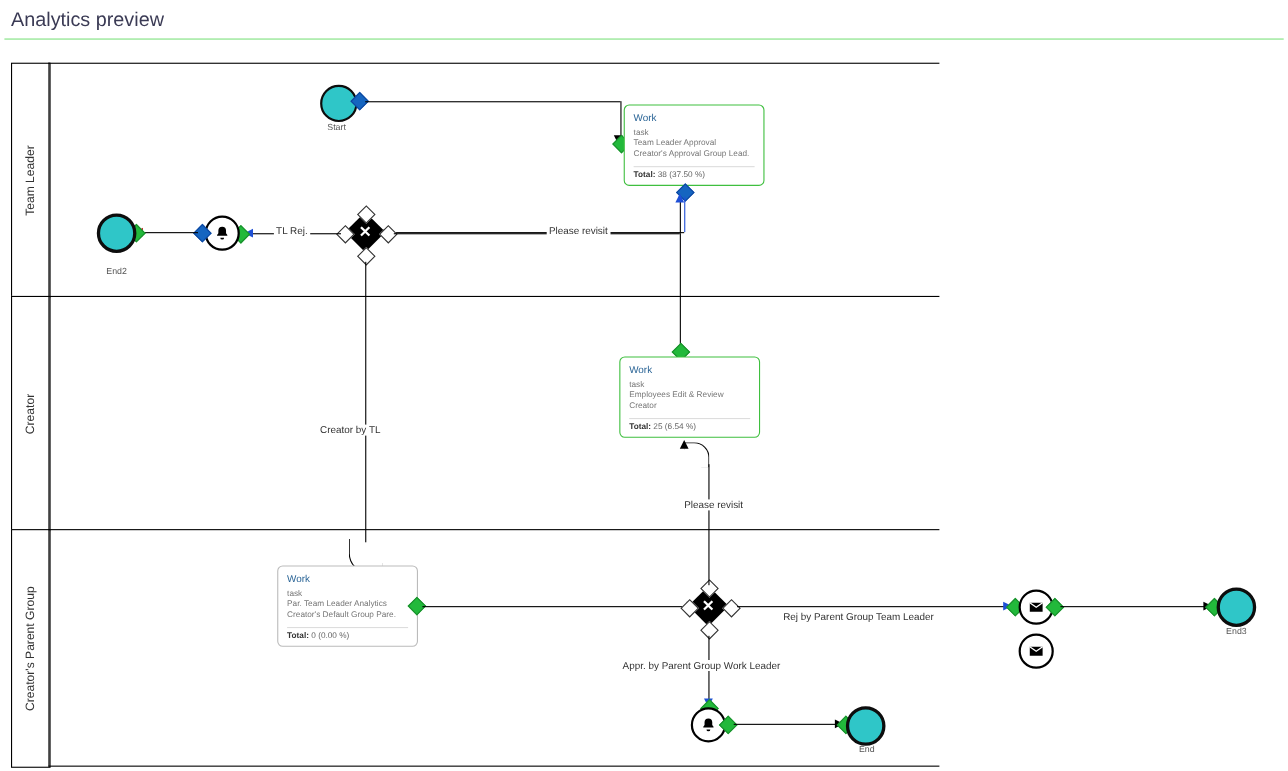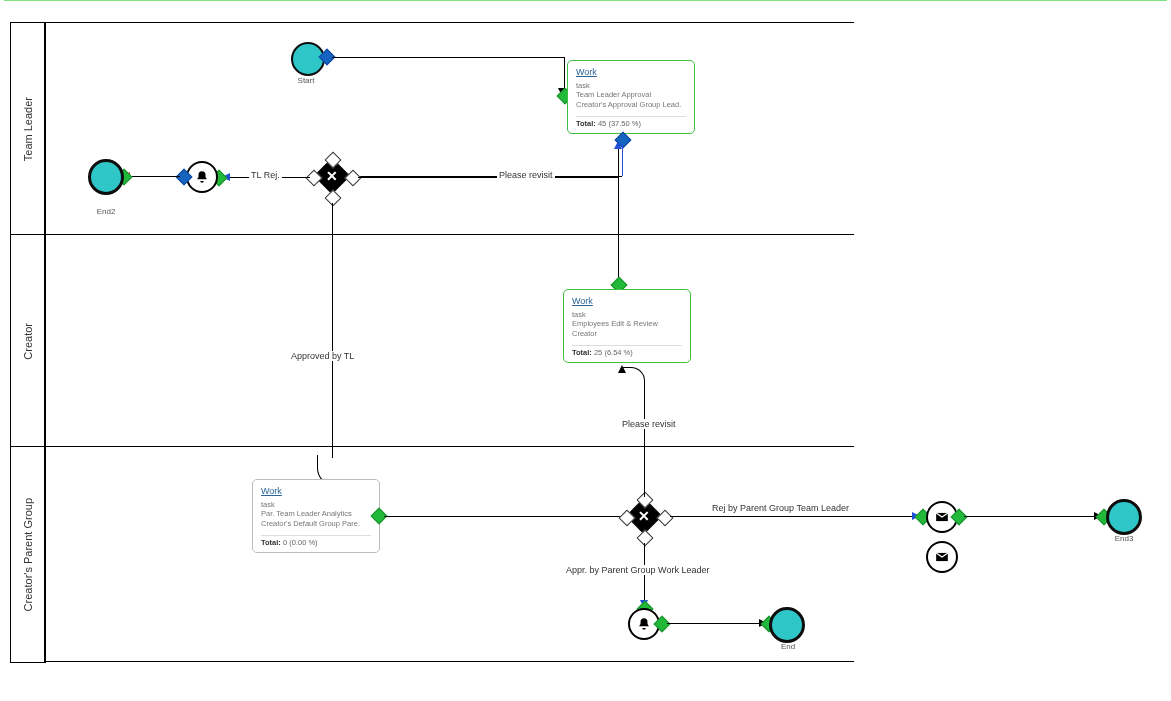--- a/index.html
+++ b/index.html
@@ -18,21 +18,21 @@
 .node-label{position:absolute;font-size:8px;color:#555;text-align:center;width:40px}
 .gateway{position:absolute;width:26px;height:26px;background:#000;transform:rotate(45deg);display:flex;align-items:center;justify-content:center}
 .gateway span{transform:rotate(-45deg);color:#fff;font-weight:bold;font-size:14px}
 .diamond{position:absolute;width:10px;height:10px;transform:rotate(45deg);border:1px solid #333}
 .diamond.green{background:#22b93b;border-color:#1a8f2d}
 .diamond.blue{background:#1565c0;border-color:#0d47a1}
 .diamond.white{background:#fff}
 .task-card{position:absolute;width:110px;border-radius:5px;padding:6px 8px 4px;font-size:8px;line-height:1.3}
 .task-card.green{border:1px solid #3fbf3f;background:#fff}
 .task-card.gray{border:1px solid #bbb;background:#fff}
-.task-card .t-title{color:#2a6496;text-decoration:underline;font-size:9px;margin-bottom:2px}
+.task-card .t-title{color:#2a6496;font-size:9px;margin-bottom:2px}
 .task-card .t-sub{color:#777;font-size:7.5px}
 .task-card .t-sep{border-top:1px solid #ddd;margin:6px 0 2px}
 .task-card .t-total{font-size:7.5px;color:#666}
 .task-card .t-total b{color:#333}
 .bell-circle,.mail-circle{position:absolute;width:28px;height:28px;border:2px solid #000;border-radius:50%;background:#fff;display:flex;align-items:center;justify-content:center}
 .bell-circle svg,.mail-circle svg{width:14px;height:14px;fill:#000}
 
 .h-arrow,.v-arrow{position:absolute;background:#000}
 .h-arrow{height:1px}
 .v-arrow{width:1px}
@@ -43,20 +43,21 @@
 .arrow-head.down{border-left:4px solid transparent;border-right:4px solid transparent;border-top:8px solid #000}
 .arrow-head.down.blue{border-top-color:#1e4fd6}
 .arrow-head.up.blue{border-bottom-color:#1e4fd6}
 .arrow-head.left.red{border-right-color:#c62828}
 .edge-label{position:absolute;font-size:9px;color:#333;background:#fff;padding:0 2px;white-space:nowrap}
 </style>
 </head>
 <body>
 
 <div class="page">
+  <div class="title-bar">Analytics preview</div>
   <div class="hr-line"></div>
   <div class="canvas">
 
     <div class="lane-header" style="top:15px;height:212px">
         <span>Team Leader</span>
       </div>
     <div class="lane-header" style="top:227px;height:212px">
         <span>Creator</span>
       </div>
     <div class="lane-header" style="top:439px;height:215px">
@@ -77,21 +78,21 @@
     <div class="v-arrow" style="left:564px;top:50px;height:35px"></div>
     <div class="arrow-head right" style="left:558px;top:81px;transform:rotate(90deg)"></div>
     <div class="diamond green" style="left:559px;top:83px"></div>
 
     <div class="task-card green" style="left:567px;top:53px">
       <div class="t-title">Work</div>
       <div class="t-sub">task</div>
       <div class="t-sub">Team Leader Approval</div>
       <div class="t-sub">Creator's Approval Group   Lead.</div>
       <div class="t-sep"></div>
-      <div class="t-total"><b>Total:</b> <span>45 (37.50 %)</span></div>
+      <div class="t-total"><b>Total:</b> <span>38 (37.50 %)</span></div>
     </div>
     <div class="diamond blue" style="left:617px;top:127px"></div>
 
     <div class="v-arrow" style="left:622px;top:137px;height:32px;background:#1e4fd6"></div>
     <div class="h-arrow" style="left:352px;top:169px;width:270px"></div>
     <div class="arrow-head left" style="left:344px;top:165px"></div>
 
     <div class="gateway" style="left:319px;top:156px">
         <span>✕</span>
       </div>
@@ -127,21 +128,21 @@
     <div class="task-card green" style="left:563px;top:282px">
       <div class="t-title">Work</div>
       <div class="t-sub">task</div>
       <div class="t-sub">Employees Edit &amp; Review</div>
       <div class="t-sub">Creator</div>
       <div class="t-sep"></div>
       <div class="t-total"><b>Total:</b> <span>25 (6.54 %)</span></div>
     </div>
 
     <div class="v-arrow" style="left:332px;top:196px;height:255px"></div>
-    <div class="edge-label" style="left:289px;top:344px">Approved by TL</div>
+    <div class="edge-label" style="left:289px;top:344px">Creator by TL</div>
 
     <div class="h-arrow" style="left:260px;top:465px;width:0"></div>
     <div style="position:absolute;left:317px;top:448px;width:30px;height:30px;border-left:1px solid #000;border-bottom:1px solid #000;border-bottom-left-radius:18px"></div>
 
     <div class="task-card gray" style="left:252px;top:472px">
       <div class="t-title">Work</div>
       <div class="t-sub">task</div>
       <div class="t-sub">Par. Team Leader Analytics</div>
       <div class="t-sub">Creator's Default Group   Pare.</div>
       <div class="t-sep"></div>
@@ -159,21 +160,21 @@
     <div class="diamond white" style="left:639px;top:525px"></div>
     <div class="diamond white" style="left:621px;top:505px"></div>
     <div class="diamond white" style="left:659px;top:505px"></div>
 
     <div class="v-arrow" style="left:644px;top:380px;height:110px"></div>
     <div class="edge-label" style="left:620px;top:412px">Please revisit</div>
     <div style="position:absolute;left:622px;top:360px;width:22px;height:22px;border-right:1px solid #000;border-top:1px solid #000;border-top-right-radius:14px"></div>
     <div class="arrow-head up" style="left:618px;top:358px;border-bottom-color:#000"></div>
 
     <div class="h-arrow" style="left:670px;top:509px;width:246px"></div>
-    <div class="edge-label" style="left:710px;top:496px">Rej by Parent Group Team Leader</div>
+    <div class="edge-label" style="left:710px;top:514px">Rej by Parent Group Team Leader</div>
     <div class="arrow-head right" style="left:912px;top:505px;border-left-color:#1e4fd6"></div>
     <div class="diamond green" style="left:917px;top:504px"></div>
     <div class="mail-circle" style="left:926px;top:494px">
       <svg viewBox="0 0 24 24">
           <path d="M2 5h20v14H2z" fill="#000"></path>
           <path d="M2 5l10 7L22 5" fill="none" stroke="#fff" stroke-width="2"></path>
         </svg>
     </div>
     <div class="diamond green" style="left:953px;top:504px"></div>
     <div class="h-arrow" style="left:964px;top:509px;width:134px"></div>

